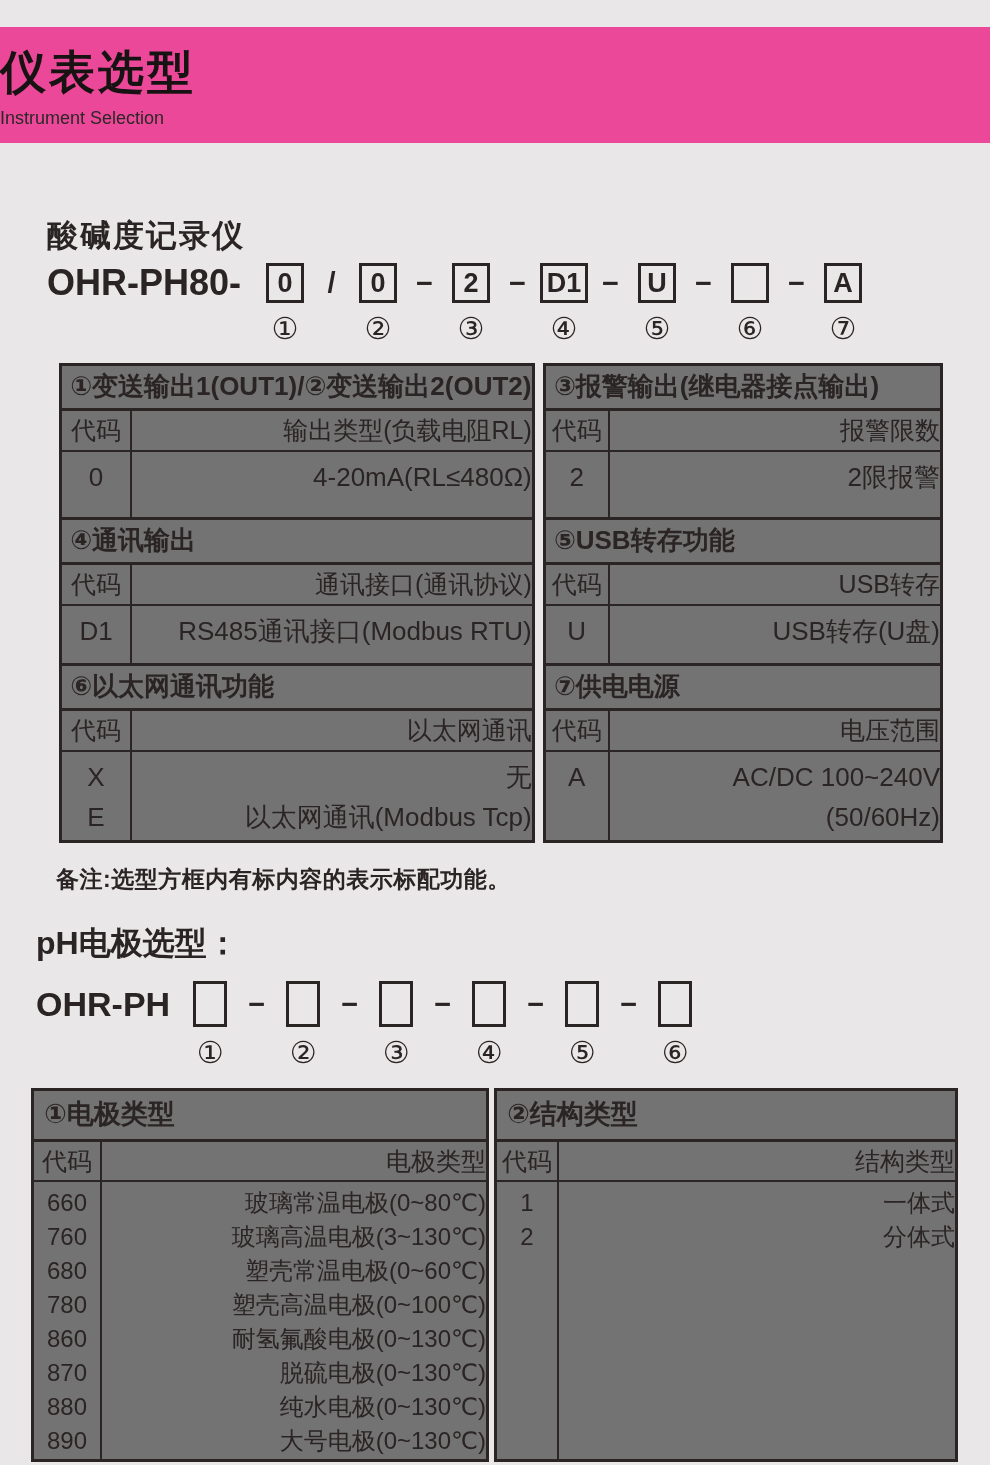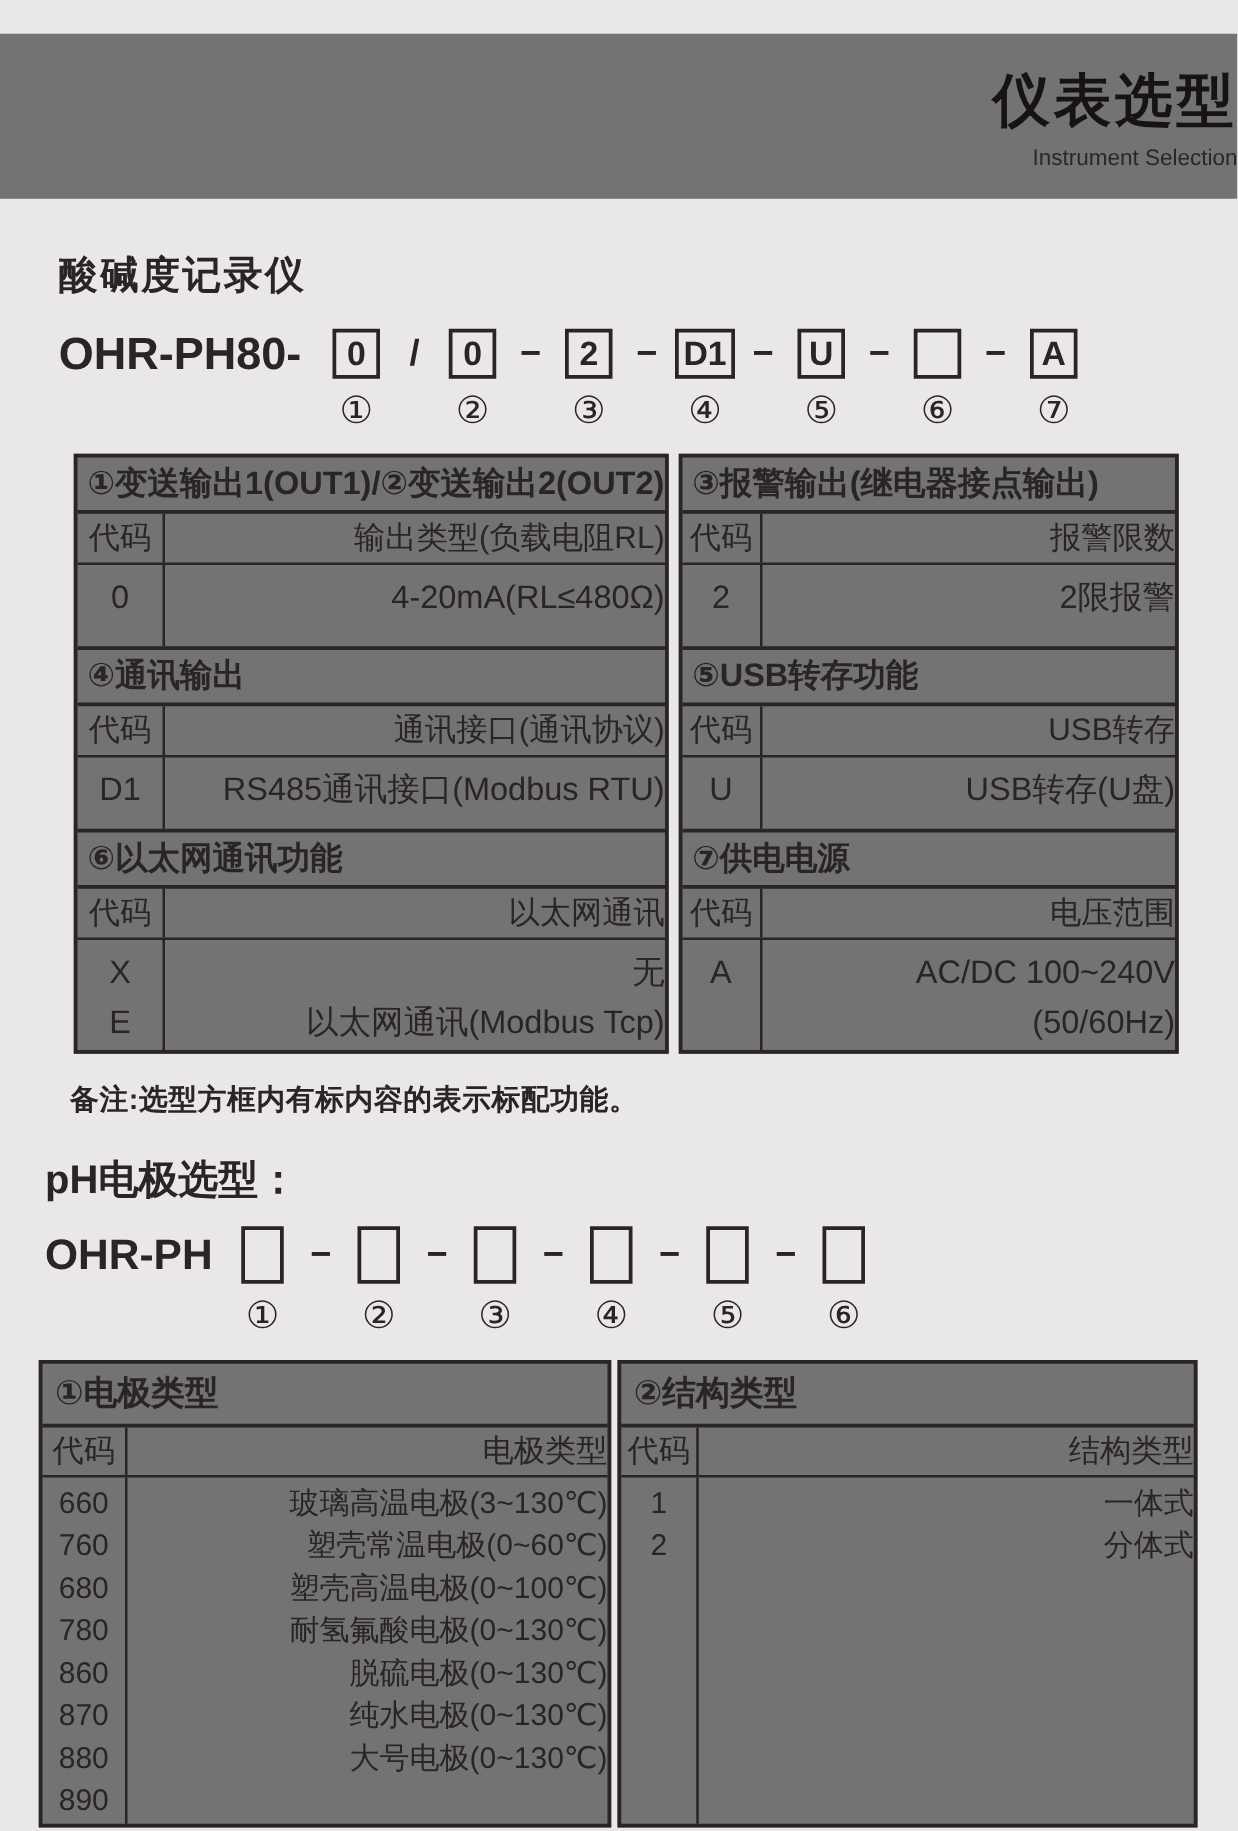--- a/index.html
+++ b/index.html
@@ -4,28 +4,28 @@
 <style>
   * { margin:0; padding:0; box-sizing:border-box; }
   html,body { background:#e9e7e7; }
   .page {
     position:relative; width:990px; height:1465px; overflow:hidden;
     background:#e9e7e7; color:#2b2424;
     font-family:"Liberation Sans","DejaVu Sans",sans-serif;
   }
 
   
-  .band { position:absolute; top:27px; left:0; width:990px; height:132px;
-          background:#737373; display:flex; flex-direction:column;
-          align-items:flex-end; justify-content:center; }
+  .band { position:absolute; top:27px; left:0; width:990px; height:116px;
+          background:#ec4899; display:flex; flex-direction:column;
+          align-items:flex-start; justify-content:center; }
   .band-title { font-size:46px; font-weight:bold; letter-spacing:3px; color:#171313; }
   .band-sub   { font-size:18px; margin-top:4px; color:#2b2727; }
 
   
-  .rec-heading { position:absolute; top:199px; left:47px; font-size:31px;
+  .rec-heading { position:absolute; top:215px; left:47px; font-size:31px;
                  font-weight:bold; letter-spacing:2px; }
 
   
   .model-line { position:absolute; display:flex; align-items:flex-start; }
   .model1 { top:263px; left:47px; }
   .model2 { top:981px; left:36px; }
   .m-prefix { font-weight:bold; font-size:36px; line-height:40px;
               margin-right:16px; letter-spacing:0; }
   .model2 .m-prefix { font-size:34px; line-height:46px; margin-right:12px; }
   .m-unit { display:flex; flex-direction:column; align-items:center; min-width:56px; }
@@ -263,20 +263,21 @@
           <div class="line">660</div>
           <div class="line">760</div>
           <div class="line">680</div>
           <div class="line">780</div>
           <div class="line">860</div>
           <div class="line">870</div>
           <div class="line">880</div>
           <div class="line">890</div>
         </div>
         <div class="d-col">
+          <div class="line">玻璃常温电极(0~80℃)</div>
           <div class="line">玻璃高温电极(3~130℃)</div>
           <div class="line">塑壳常温电极(0~60℃)</div>
           <div class="line">塑壳高温电极(0~100℃)</div>
           <div class="line">耐氢氟酸电极(0~130℃)</div>
           <div class="line">脱硫电极(0~130℃)</div>
           <div class="line">纯水电极(0~130℃)</div>
           <div class="line">大号电极(0~130℃)</div>
         </div>
       </div>
     </div>

